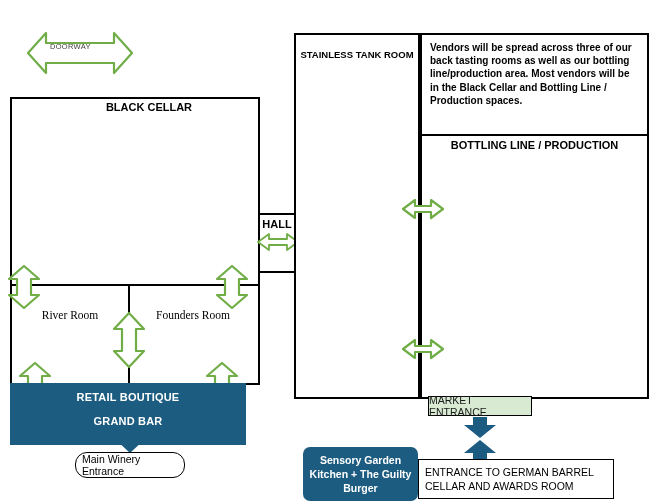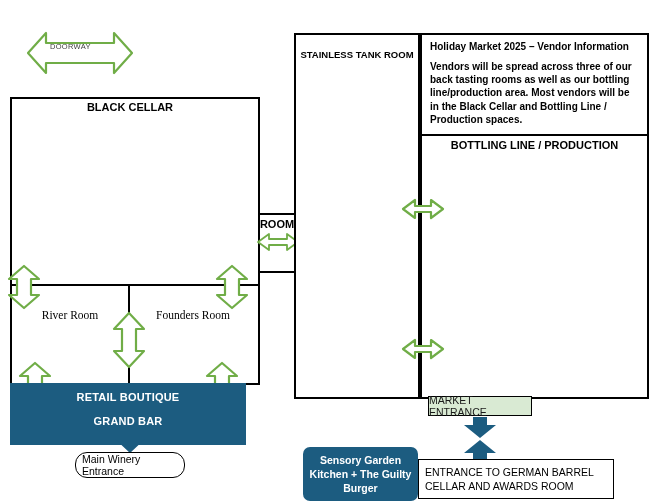--- a/index.html
+++ b/index.html
@@ -133,21 +133,21 @@
 <body>
 
 <div id="canvas">
 
   <svg class="arrow-svg" style="left:24px; top:29px;" width="112" height="48" viewBox="0 0 112 48">
     <polygon points="22,4 22,14 90,14 90,4 108,24 90,44 90,34 22,34 22,44 4,24" fill="#ffffff" stroke="#70ad47" stroke-width="2.2" stroke-linejoin="round"></polygon>
   </svg>
   <div class="doorway-text" style="left:50px; top:42px;">DOORWAY</div>
 
   <div class="room" style="left:10px; top:97px; width:250px; height:288px;"></div>
-  <div class="room-label" style="left:5px; top:101px; width:250px;text-align:center;">BLACK CELLAR</div>
+  <div class="room-label" style="left:24px; top:101px; width:250px;text-align:center;">BLACK CELLAR</div>
 
   <div class="wall" style="left:10px; top:284px; width:250px; height:2px;"></div>
 
   <div class="wall" style="left:128px; top:284px; width:2px; height:101px;"></div>
 
   <div class="label-plain" style="left:20px; top:309px; width:100px;">River Room</div>
   <div class="label-plain" style="left:138px; top:309px; width:110px;">Founders Room</div>
 
   <svg class="arrow-svg" style="left:112px; top:311px;" width="34" height="58" viewBox="0 0 34 58">
     <polygon points="17,2 32,18 24,18 24,40 32,40 17,56 2,40 10,40 10,18 2,18" fill="#ffffff" stroke="#70ad47" stroke-width="2.2" stroke-linejoin="round"></polygon>
@@ -174,33 +174,32 @@
     <span class="tz-line" style="margin-top:12px;">GRAND BAR</span>
   </div>
 
   <svg class="arrow-svg" style="left:113px; top:430px;" width="34" height="24" viewBox="0 0 34 24">
     <polygon points="11,0 23,0 23,9 32,9 17,23 2,9 11,9" fill="#1c5c80"></polygon>
   </svg>
 
   <div class="callout center" style="left:75px; top:452px; width:110px; height:26px;border-radius:12px;">Main Winery Entrance</div>
 
   <div class="room" style="left:258px; top:213px; width:38px; height:60px;"></div>
-  <div class="room-label" style="left:258px; top:218px; width:38px; font-weight:bold;">ROOM</div>
+  <div class="room-label" style="left:258px; top:218px; width:38px; font-weight:bold;">HALL</div>
 
   <svg class="arrow-svg" style="left:256px; top:232px;" width="44" height="20" viewBox="0 0 44 20">
     <polygon points="13,2 13,7 31,7 31,2 42,10 31,18 31,13 13,13 13,18 2,10" fill="#ffffff" stroke="#70ad47" stroke-width="1.8" stroke-linejoin="round"></polygon>
   </svg>
 
   <div class="room" style="left:294px; top:33px; width:126px; height:366px;"></div>
   <div class="room-label" style="left:294px; top:49px; width:126px; font-size:9.5px;">STAINLESS TANK ROOM</div>
 
   <div class="room" style="left:420px; top:33px; width:229px; height:366px;"></div>
 
   <div class="infobox" style="left:420px; top:33px; width:229px; height:103px;">
-    <span class="info-title">Holiday Market 2025 – Vendor Information</span>
     <span class="info-body">Vendors will be spread across three of our back tasting rooms as well as our bottling line/production area. Most vendors will be in the Black Cellar and Bottling Line / Production spaces.</span>
   </div>
 
   <div class="room-label" style="left:420px; top:139px; width:229px;">BOTTLING LINE / PRODUCTION</div>
 
   <svg class="arrow-svg" style="left:401px; top:197px;" width="44" height="24" viewBox="0 0 44 24">
     <polygon points="14,3 14,9 30,9 30,3 42,12 30,21 30,15 14,15 14,21 2,12" fill="#ffffff" stroke="#70ad47" stroke-width="2.2" stroke-linejoin="round"></polygon>
   </svg>
 
   <svg class="arrow-svg" style="left:401px; top:337px;" width="44" height="24" viewBox="0 0 44 24">

